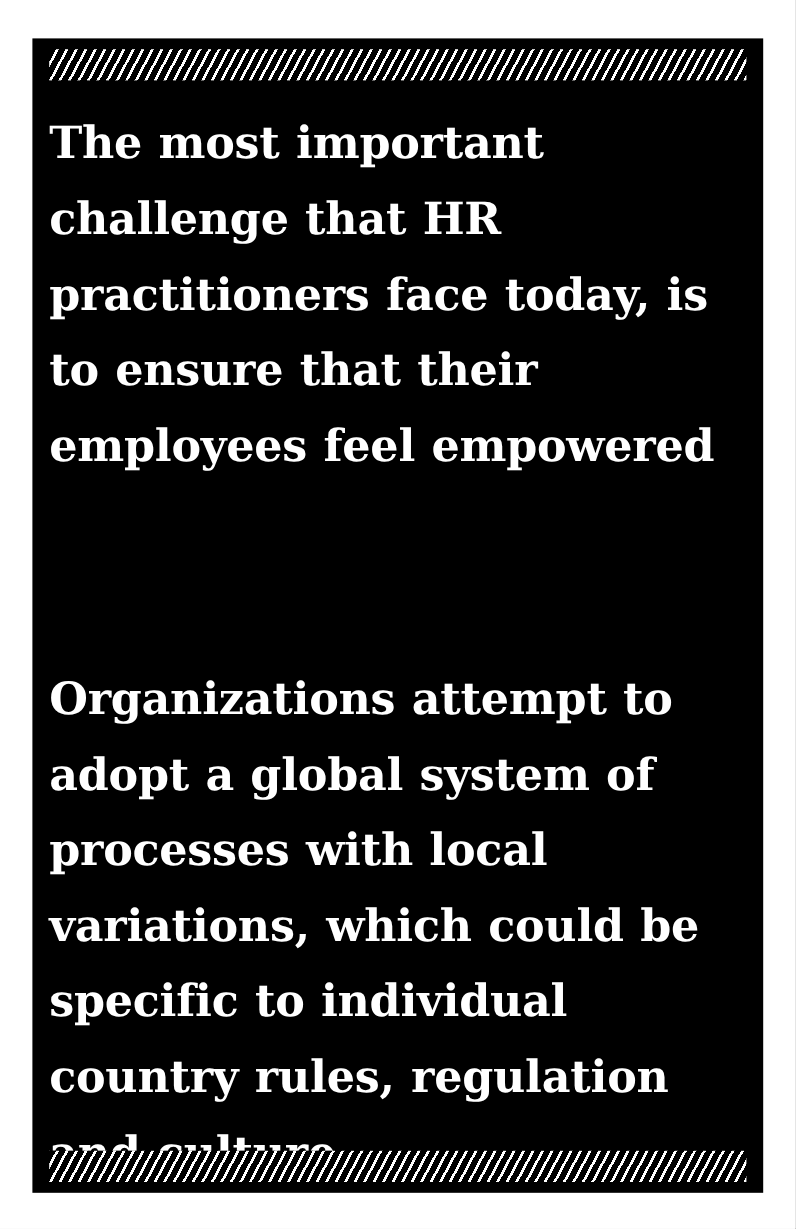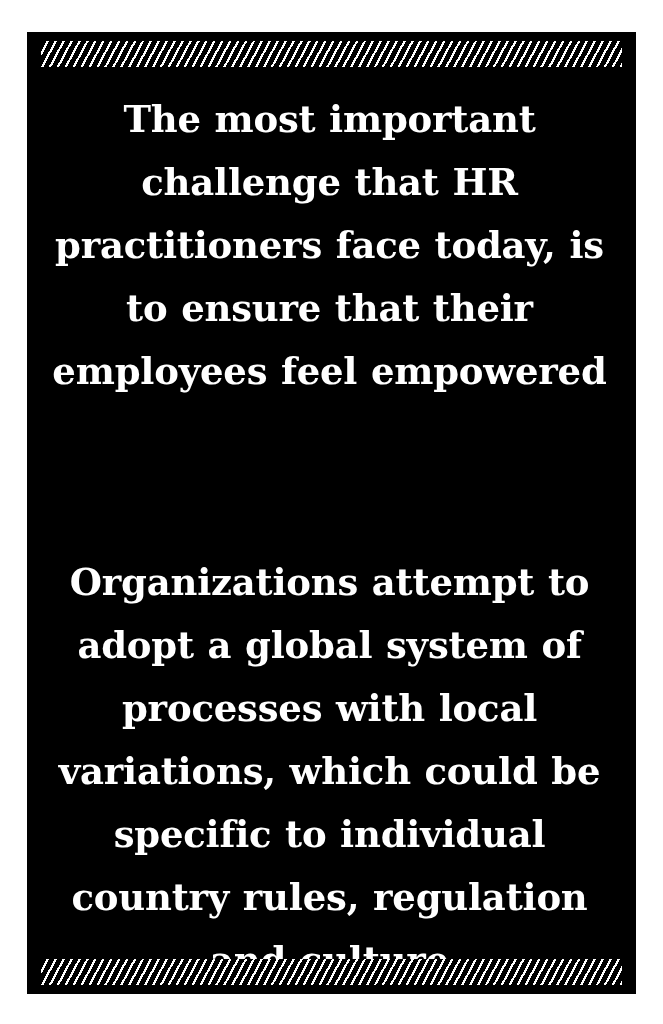--- a/index.html
+++ b/index.html
@@ -12,21 +12,20 @@
   }
   body {
     font-family: "Liberation Serif", serif;
   }
   .page {
     position: relative;
     width: 663px;
     height: 1024px;
     background: #ffffff;
     box-sizing: border-box;
-    text-align: center;
   }
   .card {
     position: absolute;
     left: 27px;
     top: 32px;
     width: 609px;
     height: 962px;
     background: #000000;
     box-sizing: border-box;
     overflow: hidden;

